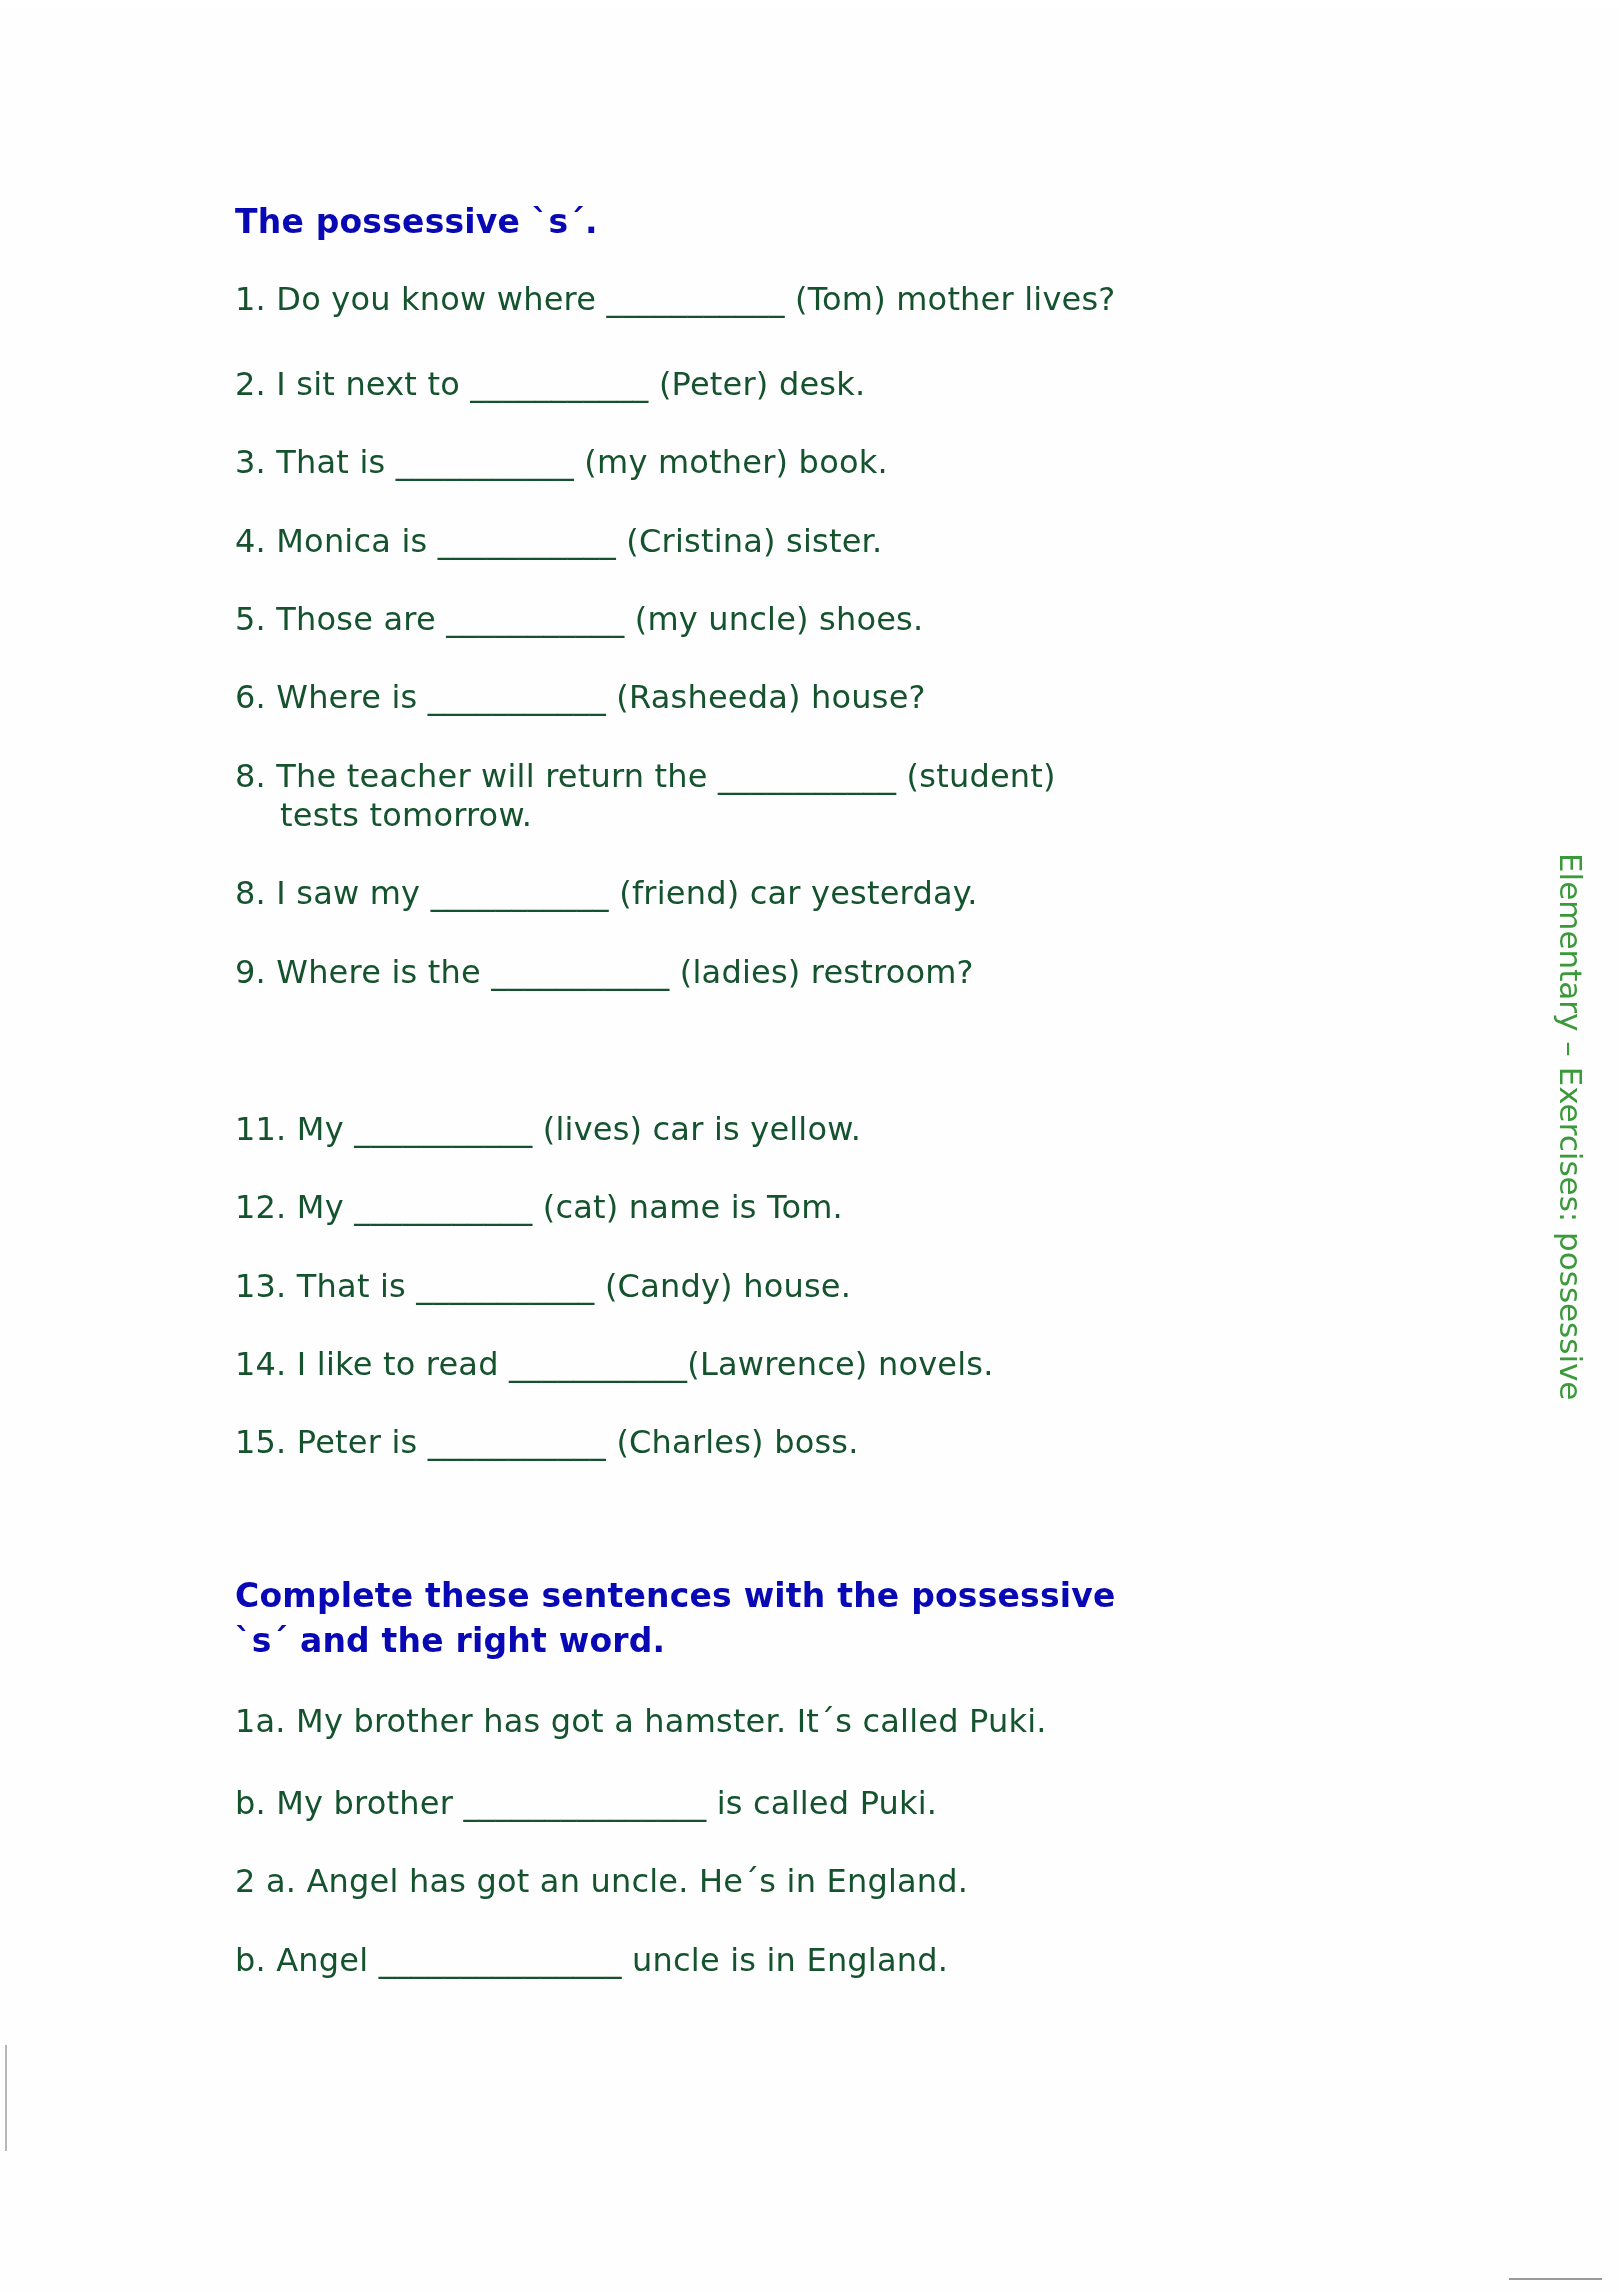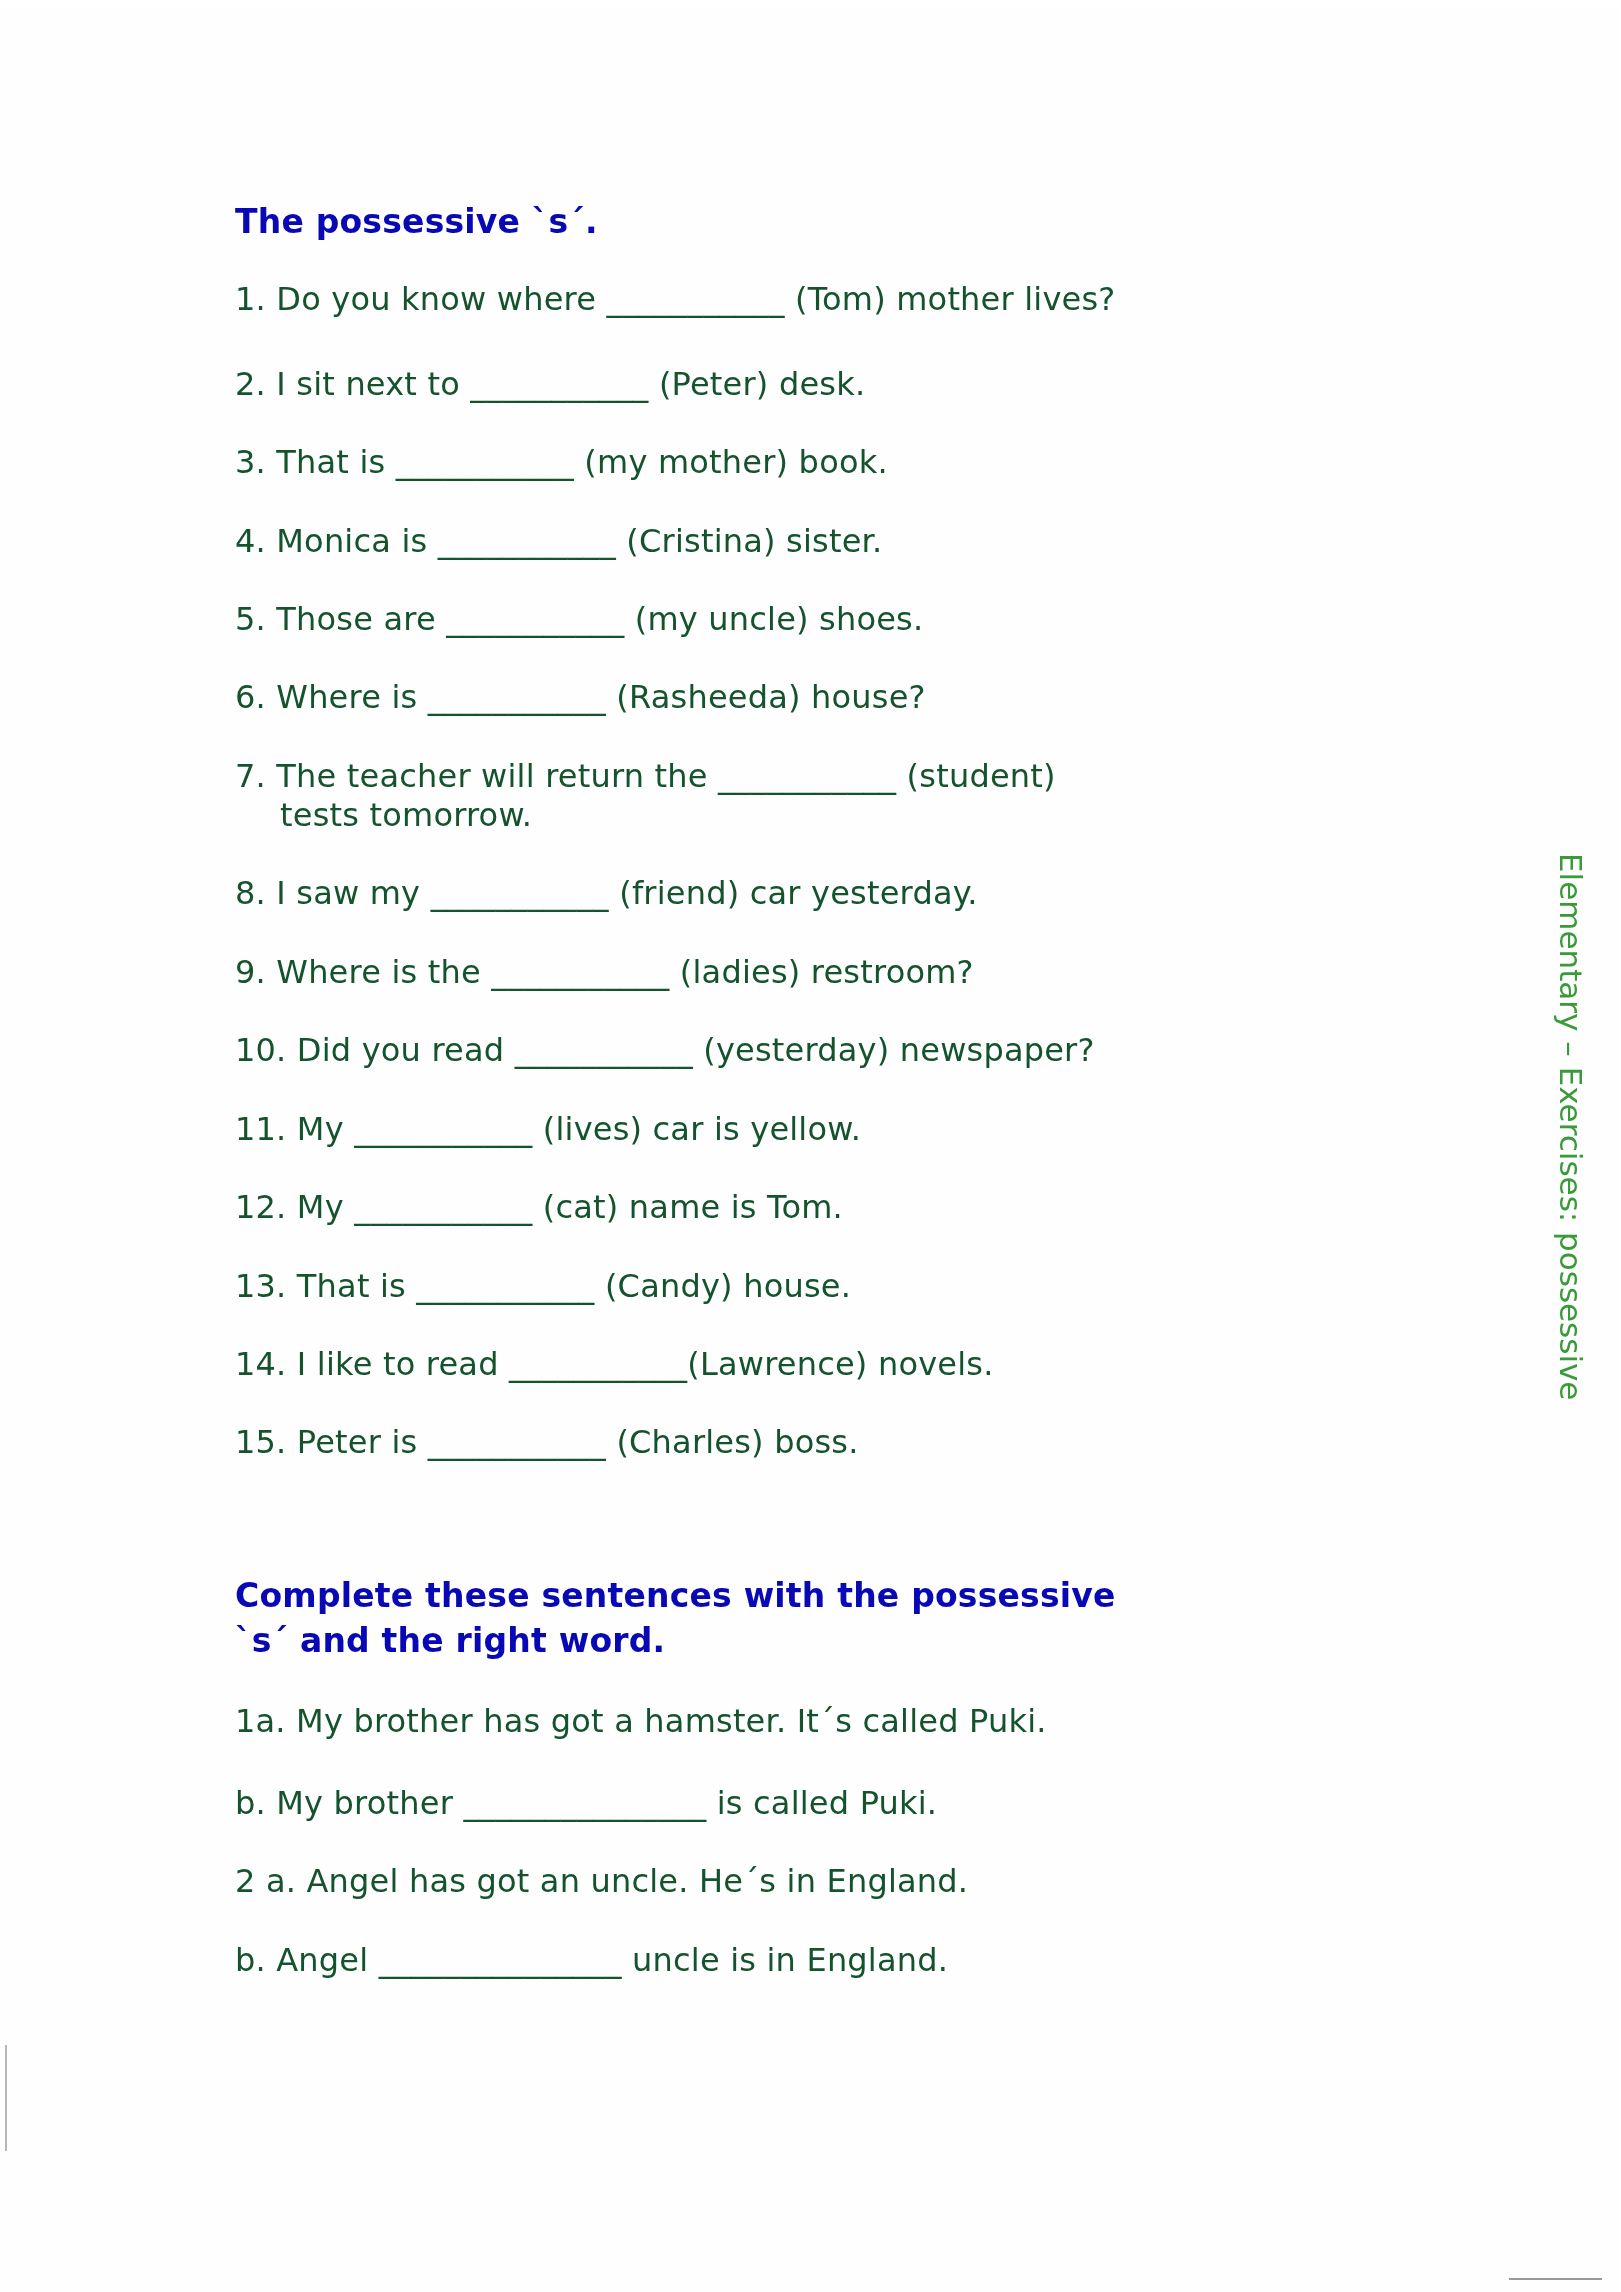--- a/index.html
+++ b/index.html
@@ -52,28 +52,27 @@
   <div class="txt" style="left:235px; top:357px;"><span>2. I sit next to </span><span>___________</span><span> (Peter) desk.</span></div>
 
   <div class="txt" style="left:235px; top:435px;"><span>3. That is </span><span>___________</span><span> (my mother) book.</span></div>
 
   <div class="txt" style="left:235px; top:514px;"><span>4. Monica is </span><span>___________</span><span> (Cristina) sister.</span></div>
 
   <div class="txt" style="left:235px; top:592px;"><span>5. Those are </span><span>___________</span><span> (my uncle) shoes.</span></div>
 
   <div class="txt" style="left:235px; top:670px;"><span>6. Where is </span><span>___________</span><span> (Rasheeda) house?</span></div>
 
-  <div class="txt" style="left:235px; top:749px;"><span>7. The teacher will return the </span><span>___________</span><span> (student)</span></div>
+  <div class="txt" style="left:235px; top:749px;"><span>8. The teacher will return the </span><span>___________</span><span> (student)</span></div>
   <div class="txt" style="left:280px; top:788px;">tests tomorrow.</div>
 
   <div class="txt" style="left:235px; top:866px;"><span>8. I saw my </span><span>___________</span><span> (friend) car yesterday.</span></div>
 
   <div class="txt" style="left:235px; top:945px;"><span>9. Where is the </span><span>___________</span><span> (ladies) restroom?</span></div>
 
-  <div class="txt" style="left:235px; top:1023px;"><span>10. Did you read </span><span>___________</span><span> (yesterday) newspaper?</span></div>
 
   <div class="txt" style="left:235px; top:1102px;"><span>11. My </span><span>___________</span><span> (lives) car is yellow.</span></div>
 
   <div class="txt" style="left:235px; top:1180px;"><span>12. My </span><span>___________</span><span> (cat) name is Tom.</span></div>
 
   <div class="txt" style="left:235px; top:1259px;"><span>13. That is </span><span>___________</span><span> (Candy) house.</span></div>
 
   <div class="txt" style="left:235px; top:1337px;"><span>14. I like to read </span><span>___________</span><span>(Lawrence) novels.</span></div>
 
   <div class="txt" style="left:235px; top:1415px;"><span>15. Peter is </span><span>___________</span><span> (Charles) boss.</span></div>

